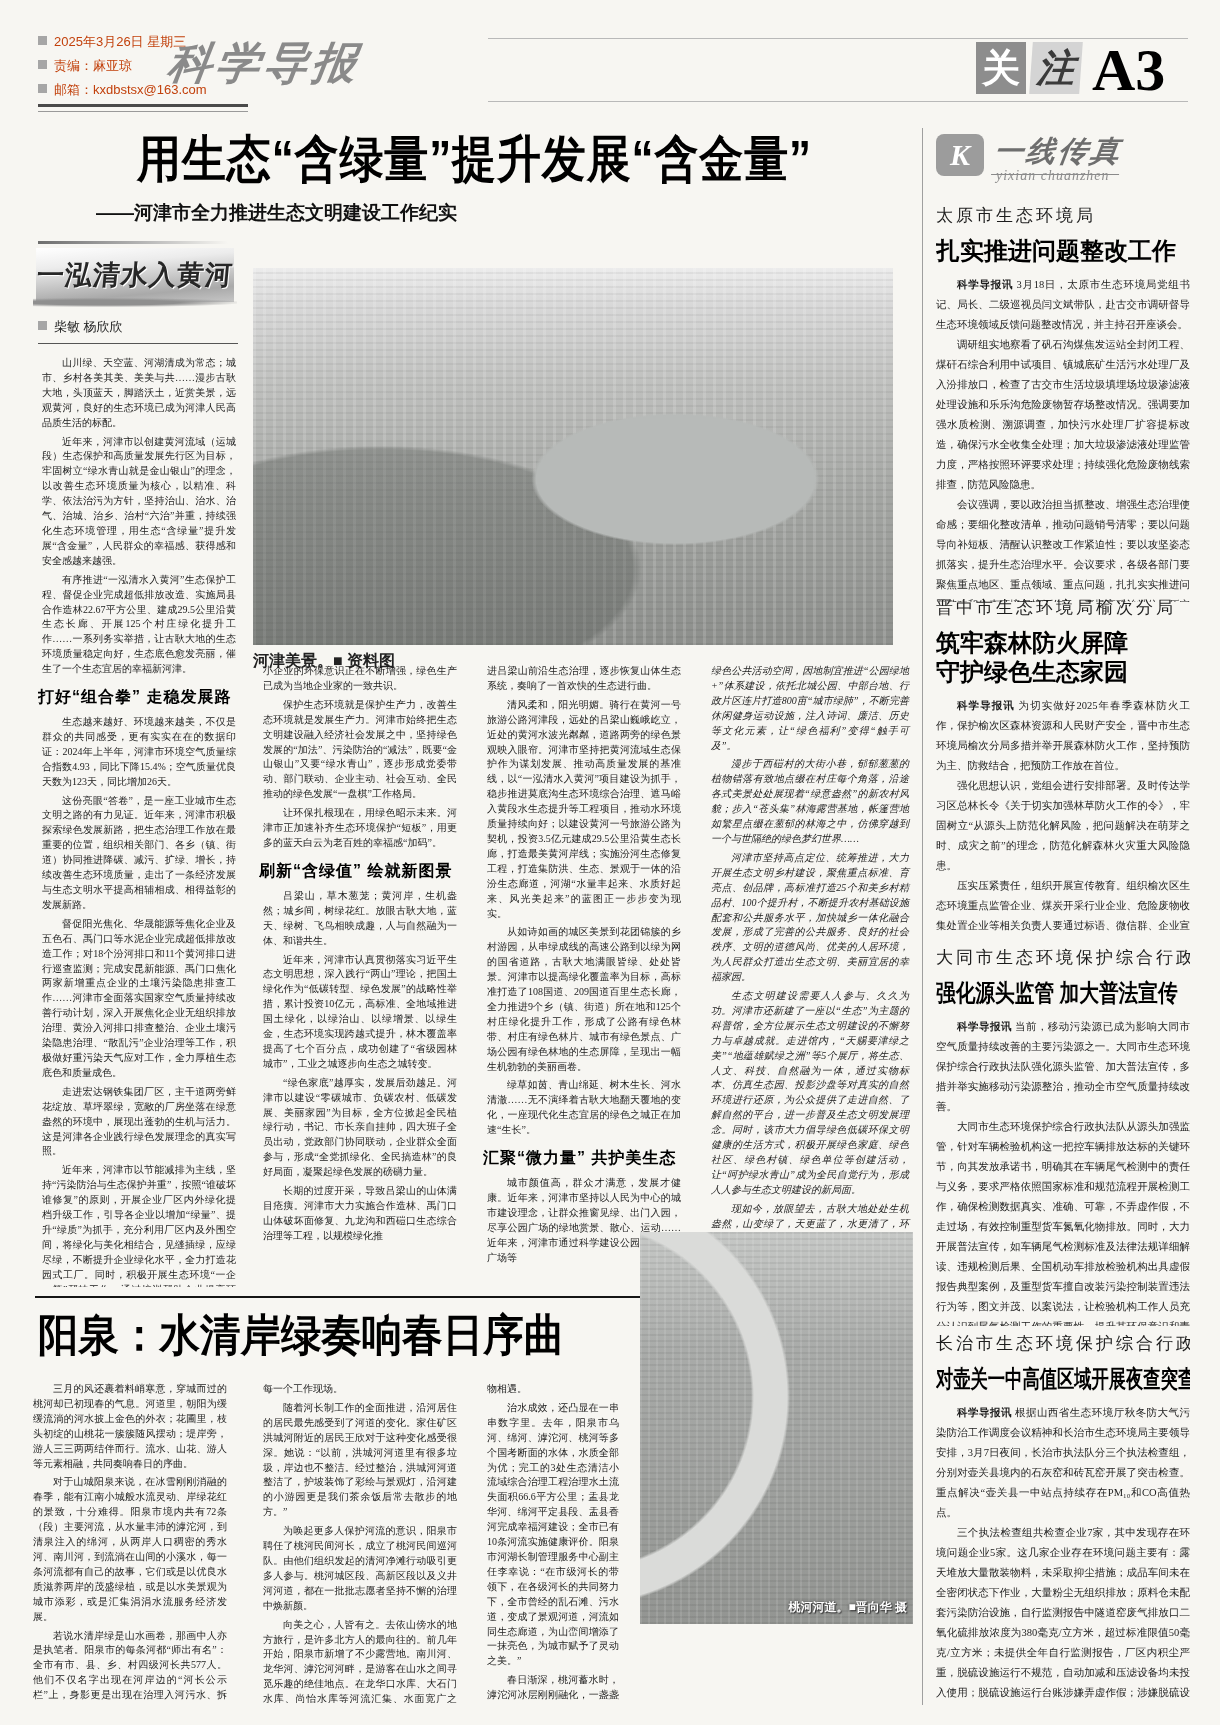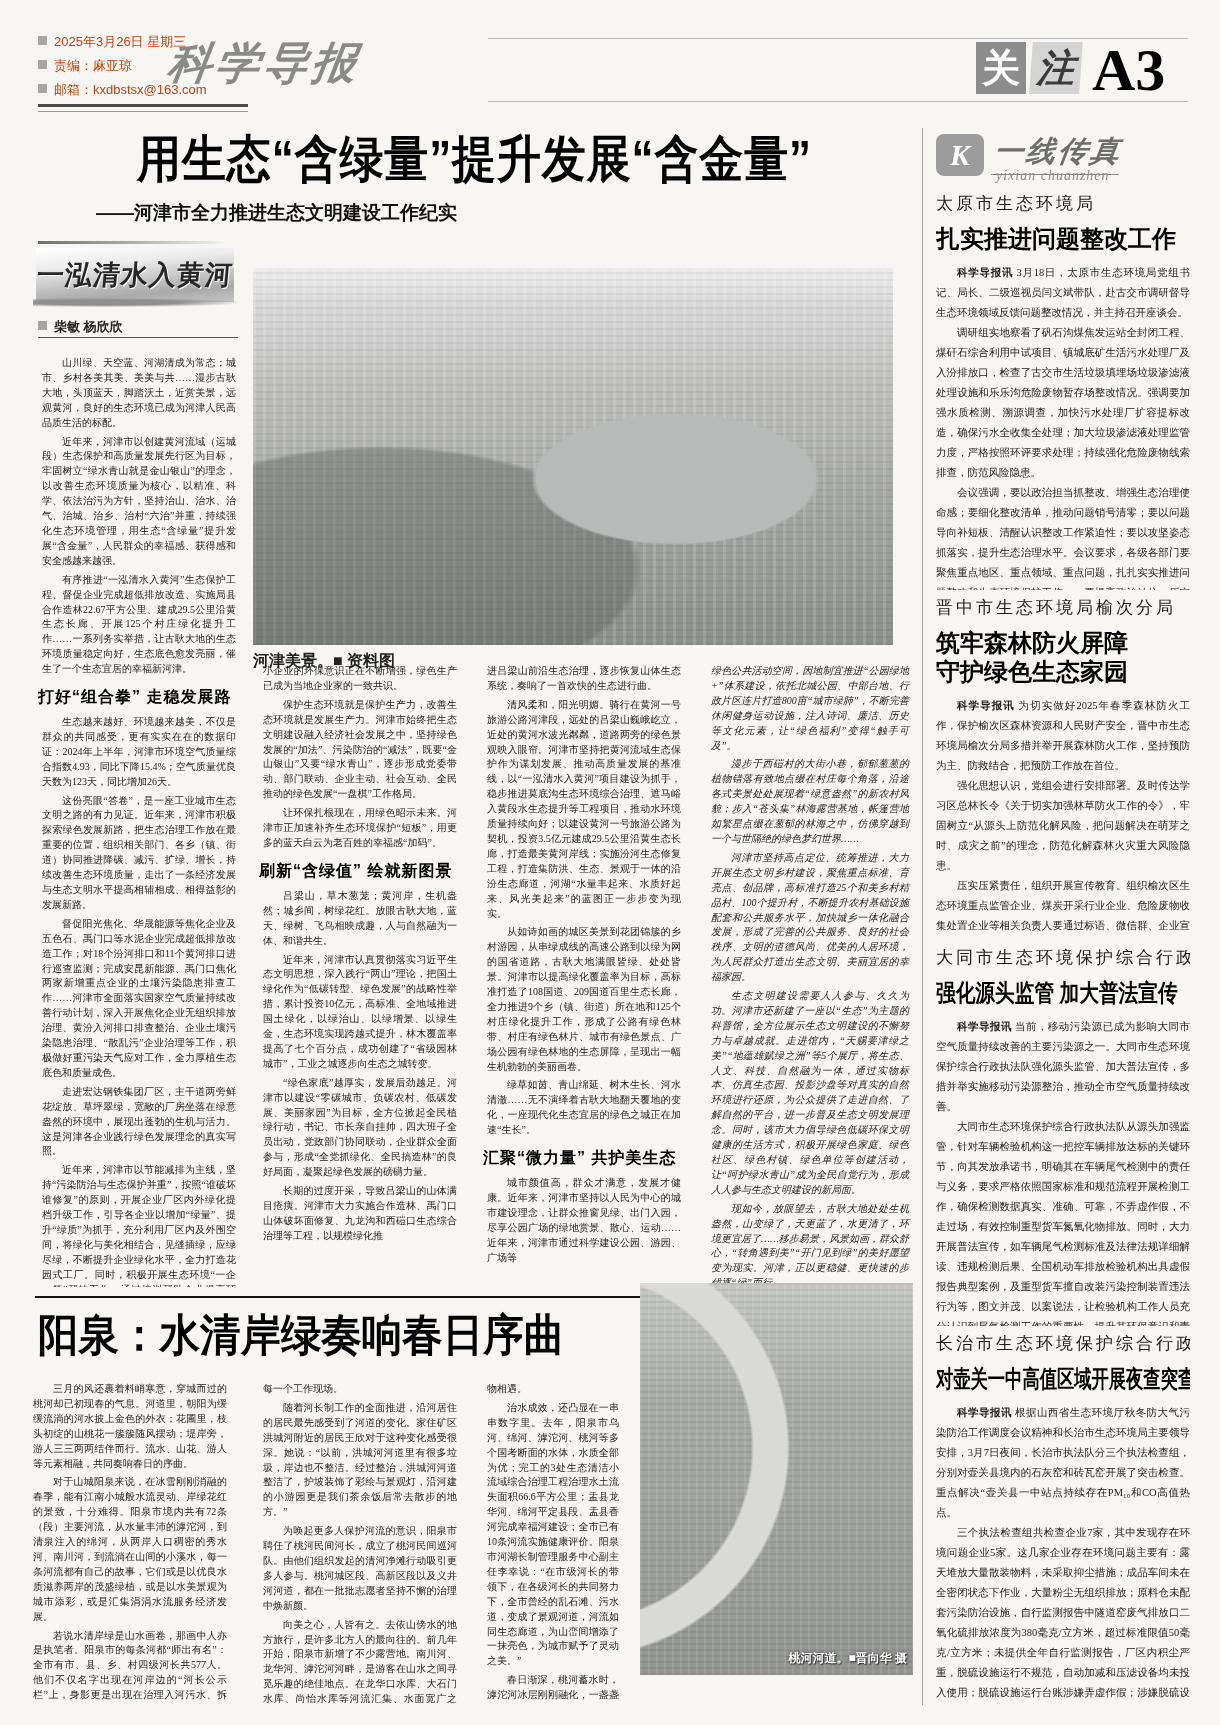--- a/index.html
+++ b/index.html
@@ -30,31 +30,31 @@
          font-weight:700;font-size:19px;color:#111;}
   .badge{position:absolute;left:36px;top:248px;width:198px;height:54px;display:flex;align-items:center;
          justify-content:center;background:linear-gradient(175deg,#ffffff 0%,#ececec 30%,#a9a9a9 78%,#c6c6c6 100%);}
   .badge::before{content:"";position:absolute;left:2px;top:-7px;width:96%;height:3px;
          background:linear-gradient(90deg,#6e6e6e,#b5b5b5 55%,rgba(255,255,255,0));}
   .badge::after{content:"";position:absolute;left:-3px;bottom:-5px;width:103%;height:9px;
          background:radial-gradient(ellipse at 35% 50%,#8f8f8f 0 40%,rgba(255,255,255,0) 75%);}
   .badge>span{font-family:"Liberation Sans",sans-serif;font-weight:900;font-size:27px;color:#272727;
          transform:skewX(-5deg);text-shadow:1px 1px 0 #ffffff;letter-spacing:1px;}
   .byline{position:absolute;left:38px;top:318px;width:200px;font-family:"Liberation Sans",sans-serif;
-          font-weight:700;font-size:13px;color:#222;padding-bottom:1px;border-bottom:1px solid #555;}
+          font-weight:400;font-size:13px;color:#222;padding-bottom:7px;border-bottom:1px solid #555;}
   
   .photo{position:absolute;overflow:hidden;}
   .photo.main{left:253px;top:268px;width:640px;height:377px;
      background:
        radial-gradient(ellipse 240px 110px at 66% 56%, #b7bab8 0 58%, rgba(0,0,0,0) 60%),
        radial-gradient(ellipse 420px 200px at 20% 80%, rgba(80,84,80,.35) 0 60%, rgba(0,0,0,0) 62%),
        repeating-linear-gradient(90deg, rgba(255,255,255,.14) 0 3px, rgba(0,0,0,0) 3px 10px),
        repeating-linear-gradient(0deg, rgba(0,0,0,.05) 0 2px, rgba(0,0,0,0) 2px 7px),
        linear-gradient(180deg,#ececec 0%,#d8d8d8 10%,#c0c1bf 30%,#a5a7a4 60%,#8d8f8c 100%);}
-  .photo.bottom{left:640px;top:1283px;width:273px;height:392px;
+  .photo.bottom{left:640px;top:1232px;width:273px;height:392px;
      background:
        radial-gradient(circle 300px at -60px 42%, rgba(0,0,0,0) 57%, #dadbd9 58% 69%, rgba(0,0,0,0) 70%),
        repeating-linear-gradient(90deg, rgba(255,255,255,.10) 0 2px, rgba(0,0,0,0) 2px 8px),
        repeating-linear-gradient(0deg, rgba(0,0,0,.06) 0 2px, rgba(0,0,0,0) 2px 6px),
        linear-gradient(180deg,#c6c8c6 0%,#a9aba9 30%,#939592 100%);}
   .cap-main{position:absolute;left:253px;top:651px;width:640px;
             font-family:"Liberation Sans",sans-serif;font-weight:700;font-size:16px;color:#222;}
   .cap-bottom{position:absolute;left:6px;bottom:8px;right:6px;text-align:right;color:#ffffff;
             font-family:"Liberation Sans",sans-serif;font-weight:700;font-size:12px;
             text-shadow:0 0 3px #333,1px 1px 1px #333;}
@@ -83,21 +83,21 @@
   .sb-logo{position:absolute;left:0;top:132px;width:254px;height:56px;}
   .kbox{position:absolute;left:0;top:2px;width:48px;height:42px;background:#9c9c9c;border-radius:8px;
         color:#fff;font-family:"Liberation Serif",serif;font-weight:900;font-style:italic;font-size:30px;
         display:flex;align-items:center;justify-content:center;}
   .sb-title{position:absolute;left:58px;top:0;font-family:"Liberation Serif",serif;font-weight:900;
         font-style:italic;font-size:29px;color:#6e6e6e;letter-spacing:3px;transform:skewX(-8deg);
         border-bottom:1px solid #8a8a8a;padding-bottom:2px;}
   .sb-pinyin{position:absolute;left:60px;top:36px;font-style:italic;font-size:14px;color:#8e8e8e;
         font-family:"Liberation Serif",serif;letter-spacing:1px;}
   .sb-art{position:absolute;left:0;width:254px;overflow:hidden;}
-  .a1{top:192px;height:398px;} .a2{top:596px;height:344px;} .a3{top:946px;height:380px;} .a4{top:1332px;height:372px;}
+  .a1{top:204px;height:398px;} .a2{top:596px;height:344px;} .a3{top:946px;height:380px;} .a4{top:1332px;height:372px;}
   .sb-kicker{font-family:"Liberation Sans",sans-serif;font-size:17px;letter-spacing:3px;color:#1d1d1d;margin-bottom:9px;white-space:nowrap;}
   .sb-hl{font-family:"Liberation Sans",sans-serif;font-weight:900;font-size:24px;line-height:29px;color:#000;
          margin-bottom:9px;white-space:nowrap;}
   .sb-hl .ln{display:block;}
   .sb-hl.cond82 .ln{transform:scaleX(0.82);transform-origin:left;}
   .sb-hl.cond72 .ln{transform:scaleX(0.72);transform-origin:left;}
   .sb-body{font-size:10.5px;line-height:20px;text-align:justify;color:#1c1c1c;}
   .sb-body .para{margin:0;text-indent:2em;}
   .sb-body .sig{font-size:11px;}
   .sb-body b{font-family:"Liberation Sans",sans-serif;}

